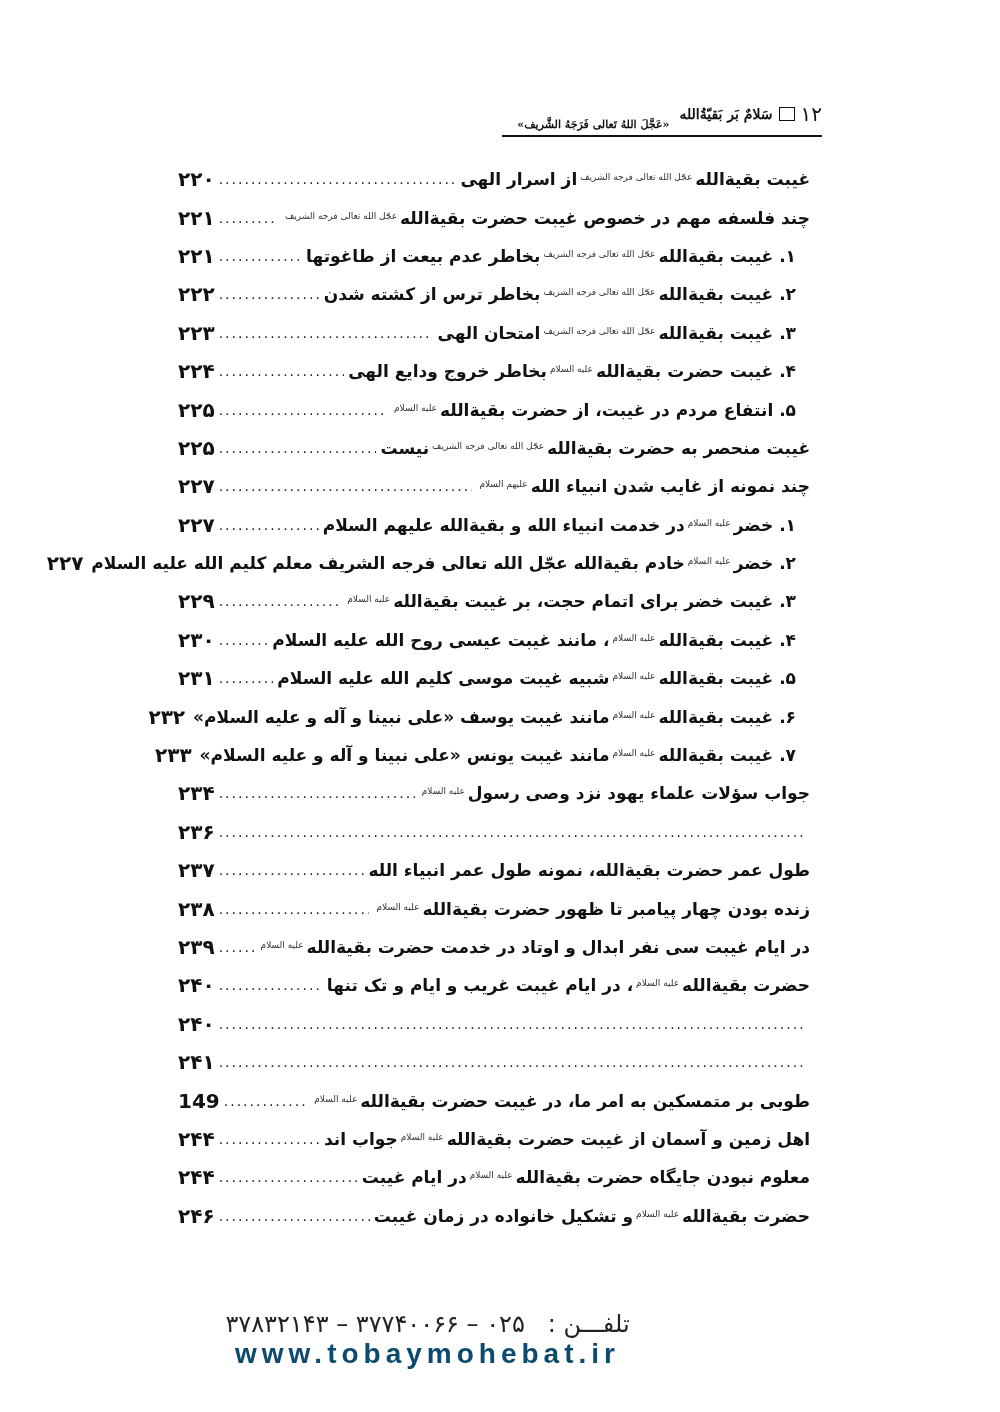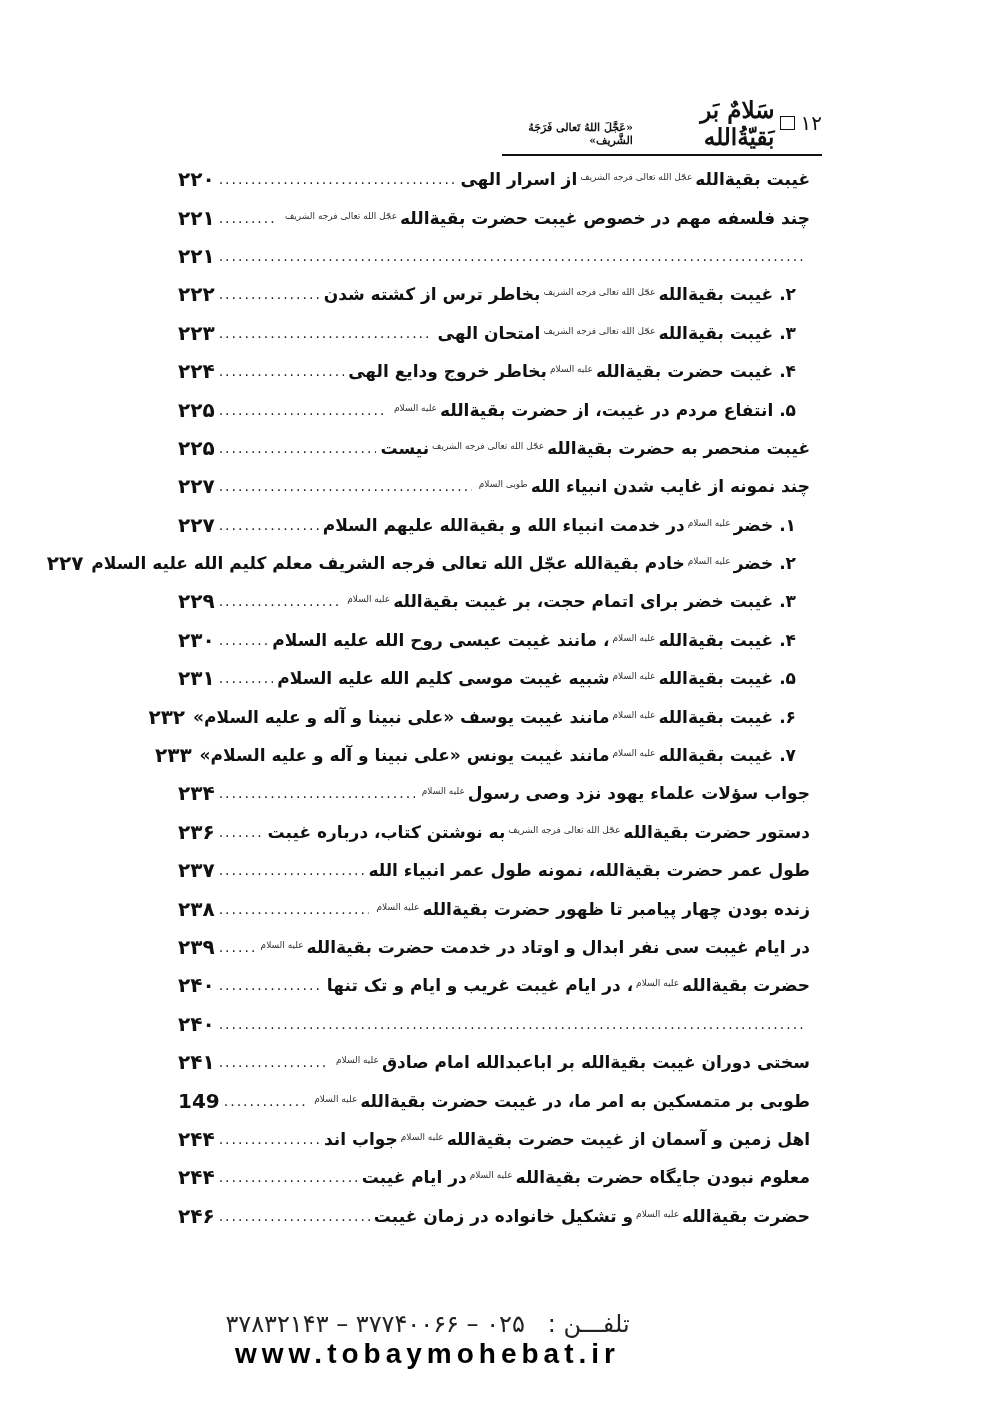--- a/index.html
+++ b/index.html
@@ -8,21 +8,21 @@
       font-family: "DejaVu Sans", sans-serif; color: #111;
     }
     .page-header {
       position: absolute; top: 96px; right: 178px; width: 320px;
       direction: rtl; display: flex; align-items: center; gap: 6px;
       border-bottom: 2px solid #111; padding-bottom: 4px;
       font-family: "DejaVu Serif", serif;
     }
     .page-num { font-size: 20px; font-weight: normal; }
     .header-box { width: 14px; height: 12px; border: 1.5px solid #111; display: inline-block; }
-    .header-title { font-size: 23px; font-weight: bold; }
+    .header-title { font-size: 14px; font-weight: bold; }
     .header-sub { font-size: 11px; font-weight: bold; margin-right: 4px; margin-top: 22px; }
 
     .toc {
       position: absolute; top: 160px; left: 178px; width: 632px;
       direction: rtl;
     }
     .toc-row {
       height: 38.4px; display: flex; align-items: center; direction: rtl;
       font-size: 17px; font-weight: bold;
     }
@@ -41,21 +41,21 @@
 
     .footer {
       position: absolute; top: 1310px; left: 0; width: 855px; text-align: center;
     }
     .footer-phone {
       direction: rtl; font-size: 24px; color: #222; letter-spacing: 2px;
       font-family: "DejaVu Sans", sans-serif;
     }
     .footer-site {
       font-family: "Liberation Sans", sans-serif; font-weight: bold;
-      font-size: 28px; letter-spacing: 5px; color: #000000; margin-top: 0px;
+      font-size: 28px; letter-spacing: 5px; color: #0c4a6e; margin-top: 0px;
     }
   </style>
 </head>
 <body>
 
 <div class="page-header">
   <span class="page-num">۱۲</span>
   <span class="header-box"></span>
   <span class="header-title">سَلامٌ بَر بَقيّةُالله</span>
   <span class="header-sub">«عَجَّلَ اللهُ تَعالى فَرَجَهُ الشَّريف»</span>
@@ -66,20 +66,21 @@
       <span class="toc-title"><span>غیبت بقیةالله</span><span class="honorific">عجّل الله تعالی فرجه الشریف</span><span>از اسرار الهی</span></span>
       <span class="toc-leader">................................................................................................................................</span>
       <span class="toc-page">۲۲۰</span>
     </div>
     <div class="toc-row">
       <span class="toc-title"><span>چند فلسفه مهم در خصوص غیبت حضرت بقیةالله</span><span class="honorific">عجّل الله تعالی فرجه الشریف</span></span>
       <span class="toc-leader">................................................................................................................................</span>
       <span class="toc-page">۲۲۱</span>
     </div>
     <div class="toc-row sub">
+      <span class="toc-title"><span>۱. غیبت بقیةالله</span><span class="honorific">عجّل الله تعالی فرجه الشریف</span><span>بخاطر عدم بیعت از طاغوتها</span></span>
       <span class="toc-leader">................................................................................................................................</span>
       <span class="toc-page">۲۲۱</span>
     </div>
     <div class="toc-row sub">
       <span class="toc-title"><span>۲. غیبت بقیةالله</span><span class="honorific">عجّل الله تعالی فرجه الشریف</span><span>بخاطر ترس از کشته شدن</span></span>
       <span class="toc-leader">................................................................................................................................</span>
       <span class="toc-page">۲۲۲</span>
     </div>
     <div class="toc-row sub">
       <span class="toc-title"><span>۳. غیبت بقیةالله</span><span class="honorific">عجّل الله تعالی فرجه الشریف</span><span>امتحان الهی</span></span>
@@ -95,21 +96,21 @@
       <span class="toc-title"><span>۵. انتفاع مردم در غیبت، از حضرت بقیةالله</span><span class="honorific">علیه السلام</span></span>
       <span class="toc-leader">................................................................................................................................</span>
       <span class="toc-page">۲۲۵</span>
     </div>
     <div class="toc-row">
       <span class="toc-title"><span>غیبت منحصر به حضرت بقیةالله</span><span class="honorific">عجّل الله تعالی فرجه الشریف</span><span>نیست</span></span>
       <span class="toc-leader">................................................................................................................................</span>
       <span class="toc-page">۲۲۵</span>
     </div>
     <div class="toc-row">
-      <span class="toc-title"><span>چند نمونه از غایب شدن انبیاء الله</span><span class="honorific">طوبی السلام</span></span>
+      <span class="toc-title"><span>چند نمونه از غایب شدن انبیاء الله</span><span class="honorific">علیهم السلام</span></span>
       <span class="toc-leader">................................................................................................................................</span>
       <span class="toc-page">۲۲۷</span>
     </div>
     <div class="toc-row sub">
       <span class="toc-title"><span>۱. خضر</span><span class="honorific">علیه السلام</span><span>در خدمت انبیاء الله و بقیةالله علیهم السلام</span></span>
       <span class="toc-leader">................................................................................................................................</span>
       <span class="toc-page">۲۲۷</span>
     </div>
     <div class="toc-row sub">
       <span class="toc-title"><span>۲. خضر</span><span class="honorific">علیه السلام</span><span>خادم بقیةالله عجّل الله تعالی فرجه الشریف معلم کلیم الله علیه السلام</span></span>
@@ -140,21 +141,20 @@
       <span class="toc-title"><span>۷. غیبت بقیةالله</span><span class="honorific">علیه السلام</span><span>مانند غیبت یونس «علی نبینا و آله و علیه السلام»</span></span>
       <span class="toc-leader">................................................................................................................................</span>
       <span class="toc-page">۲۳۳</span>
     </div>
     <div class="toc-row">
       <span class="toc-title"><span>جواب سؤلات علماء یهود نزد وصی رسول</span><span class="honorific">علیه السلام</span></span>
       <span class="toc-leader">................................................................................................................................</span>
       <span class="toc-page">۲۳۴</span>
     </div>
     <div class="toc-row">
-      <span class="toc-title"><span>دستور حضرت بقیةالله</span><span class="honorific">عجّل الله تعالی فرجه الشریف</span><span>به نوشتن کتاب، درباره غیبت</span></span>
       <span class="toc-leader">................................................................................................................................</span>
       <span class="toc-page">۲۳۶</span>
     </div>
     <div class="toc-row">
       <span class="toc-title"><span>طول عمر حضرت بقیةالله، نمونه طول عمر انبیاء الله</span></span>
       <span class="toc-leader">................................................................................................................................</span>
       <span class="toc-page">۲۳۷</span>
     </div>
     <div class="toc-row">
       <span class="toc-title"><span>زنده بودن چهار پیامبر تا ظهور حضرت بقیةالله</span><span class="honorific">علیه السلام</span></span>
@@ -169,21 +169,20 @@
     <div class="toc-row">
       <span class="toc-title"><span>حضرت بقیةالله</span><span class="honorific">علیه السلام</span><span>، در ایام غیبت غریب و ایام و تک تنها</span></span>
       <span class="toc-leader">................................................................................................................................</span>
       <span class="toc-page">۲۴۰</span>
     </div>
     <div class="toc-row">
       <span class="toc-leader">................................................................................................................................</span>
       <span class="toc-page">۲۴۰</span>
     </div>
     <div class="toc-row">
-      <span class="toc-title"><span>سختی دوران غیبت بقیةالله بر اباعبدالله امام صادق</span><span class="honorific">علیه السلام</span></span>
       <span class="toc-leader">................................................................................................................................</span>
       <span class="toc-page">۲۴۱</span>
     </div>
     <div class="toc-row">
       <span class="toc-title"><span>طوبی بر متمسکین به امر ما، در غیبت حضرت بقیةالله</span><span class="honorific">علیه السلام</span></span>
       <span class="toc-leader">................................................................................................................................</span>
       <span class="toc-page">149</span>
     </div>
     <div class="toc-row">
       <span class="toc-title"><span>اهل زمین و آسمان از غیبت حضرت بقیةالله</span><span class="honorific">علیه السلام</span><span>جواب اند</span></span>

